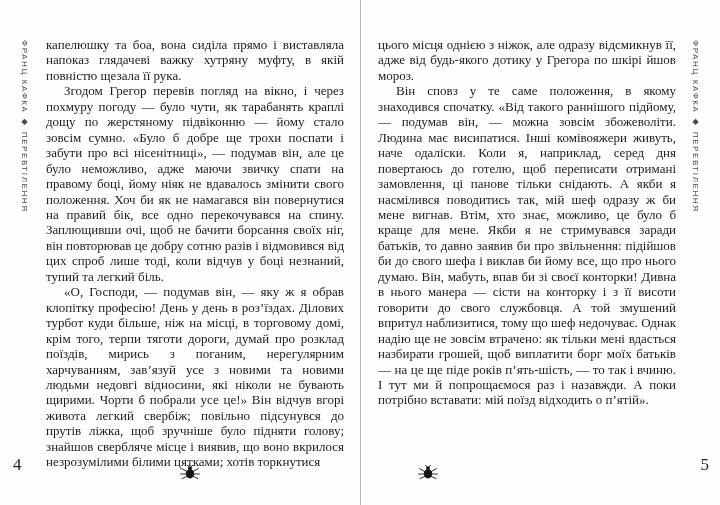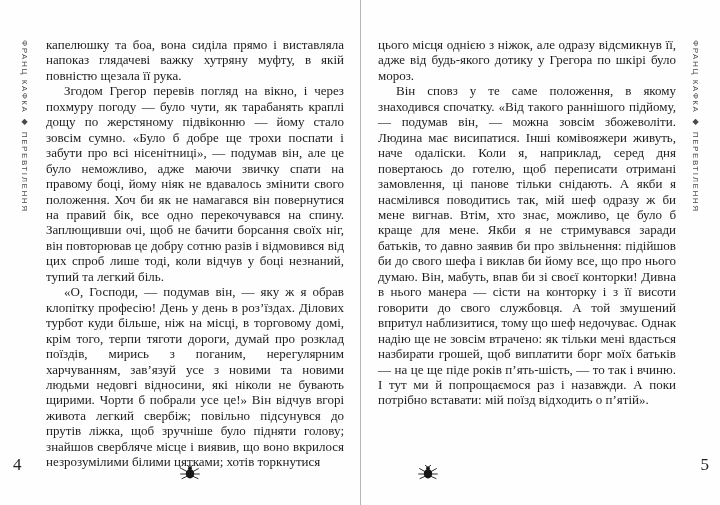--- a/index.html
+++ b/index.html
@@ -78,21 +78,21 @@
         <path d="M8.6 6.4 L3.6 3.6 M8.2 9 L2.6 9 M8.8 11.4 L4 13.6 M15.4 6.4 L20.4 3.6 M15.8 9 L21.4 9 M15.2 11.4 L20 13.6 M10.9 1.6 L9.3 0.3 M13.1 1.6 L14.7 0.3" stroke="#161616" stroke-width="0.9" fill="none" stroke-linecap="round"></path>
       </svg>
     </div>
   </div>
 
   <div class="gutter"></div>
 
   <div class="page right">
     <div class="running-head">ФРАНЦ КАФКА ◆ ПЕРЕВТІЛЕННЯ</div>
     <div class="text-col">
-        <p class="para">цього місця однією з ніжок, але одразу відсмикнув її, адже від будь-якого дотику у Грегора по шкірі було мороз.</p>
+        <p class="para">цього місця однією з ніжок, але одразу відсмикнув її, адже від будь-якого дотику у Грегора по шкірі йшов мороз.</p>
         <p class="para indent">Він сповз у те саме положення, в якому знаходився спочатку. «Від такого раннішого підйому, — подумав він, — можна зовсім збожеволіти. Людина має висипатися. Інші комівояжери живуть, наче одаліски. Коли я, наприклад, серед дня повертаюсь до готелю, щоб переписати отримані замовлення, ці панове тільки снідають. А якби я насмілився поводитись так, мій шеф одразу ж би мене вигнав. Втім, хто знає, можливо, це було б краще для мене. Якби я не стримувався заради батьків, то давно заявив би про звільнення: підійшов би до свого шефа і виклав би йому все, що про нього думаю. Він, мабуть, впав би зі своєї конторки! Дивна в нього манера — сісти на конторку і з її висоти говорити до свого службовця. А той змушений впритул наблизитися, тому що шеф недочуває. Однак надію ще не зовсім втрачено: як тільки мені вдасться назбирати грошей, щоб виплатити борг моїх батьків — на це ще піде років п’ять-шість, — то так і вчиню. І тут ми й попрощаємося раз і назавжди. А поки потрібно вставати: мій поїзд відходить о п’ятій».</p>
       </div>
     <div class="page-number">5</div>
     <div class="insect">
       <svg viewBox="0 0 24 15" xmlns="http://www.w3.org/2000/svg">
         <path d="M12 4.2 C14.6 4.2 16.2 6.2 16.2 8.8 C16.2 11.4 14.4 13.4 12 13.4 C9.6 13.4 7.8 11.4 7.8 8.8 C7.8 6.2 9.4 4.2 12 4.2 Z" fill="#161616"></path>
         <circle cx="12" cy="3.2" r="1.9" fill="#161616"></circle>
         <path d="M8.6 6.4 L3.6 3.6 M8.2 9 L2.6 9 M8.8 11.4 L4 13.6 M15.4 6.4 L20.4 3.6 M15.8 9 L21.4 9 M15.2 11.4 L20 13.6 M10.9 1.6 L9.3 0.3 M13.1 1.6 L14.7 0.3" stroke="#161616" stroke-width="0.9" fill="none" stroke-linecap="round"></path>
       </svg>
     </div>

